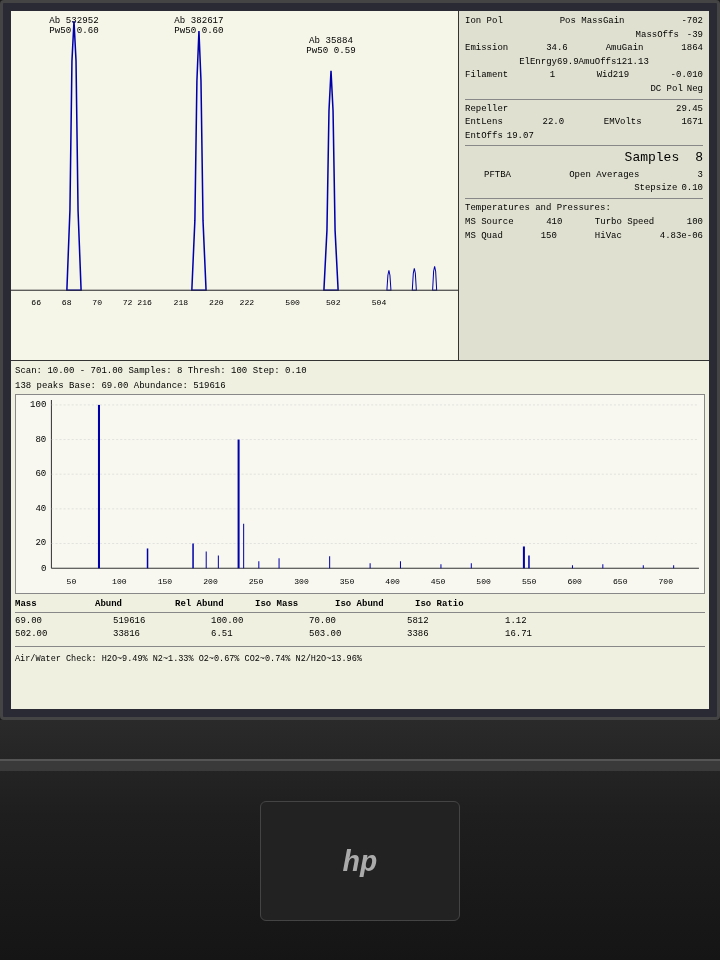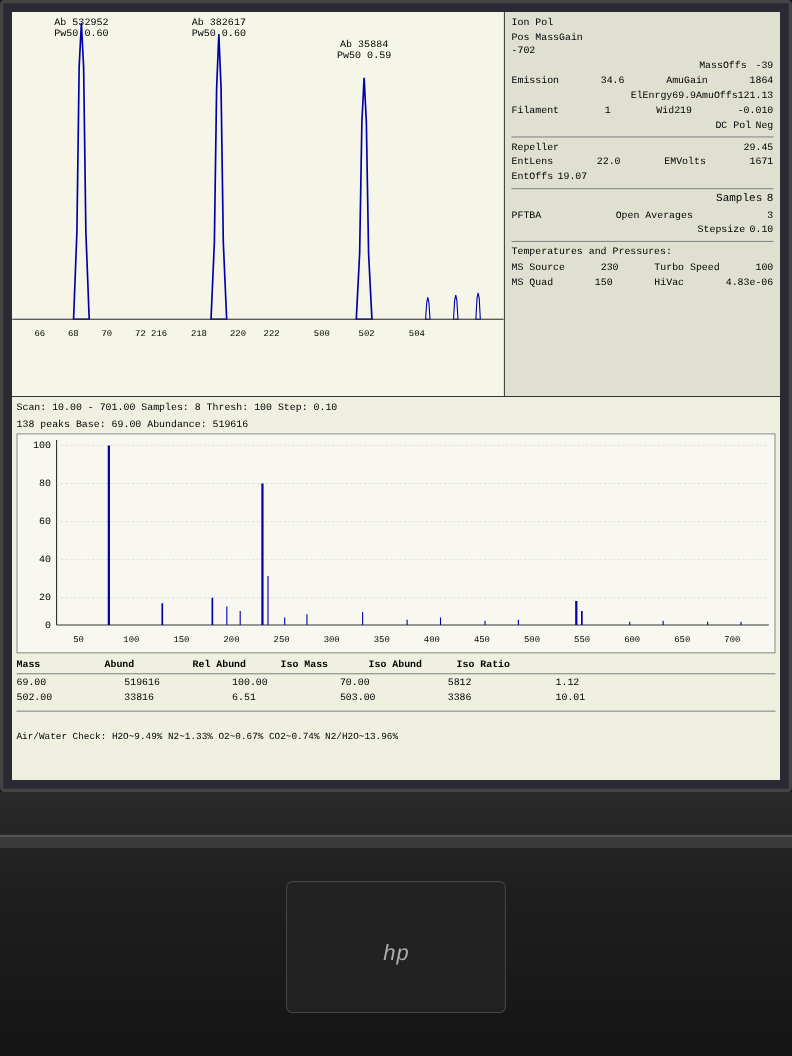--- a/index.html
+++ b/index.html
@@ -122,21 +122,21 @@
 
     .data-table .col {
       min-width: 80px;
       padding-right: 8px;
     }
 
     .air-water-check {
       font-size: 8.5px;
       margin-top: 4px;
       border-top: 1px solid #888;
-      padding-top: 18px;
+      padding-top: 7px;
     }
 
     
     .laptop-body {
       width: 720px;
       height: 240px;
       background: linear-gradient(180deg, #2a2a2a 0%, #1e1e1e 40%, #151515 100%);
       display: flex;
       flex-direction: column;
       align-items: center;
@@ -156,24 +156,24 @@
       height: 120px;
       background: #222;
       border: 1px solid #444;
       border-radius: 6px;
       margin-top: 30px;
     }
 
     .hp-logo {
       position: absolute;
       bottom: 80px;
-      font-size: 20px;
+      font-size: 29px;
       color: #aaa;
       font-style: italic;
-      font-weight: normal;
+      font-weight: bold;
     }
   </style>
 </head>
 <body>
 
 <div class="laptop-screen">
   <div class="screen-content">
 
     <div class="top-section">
 
@@ -211,39 +211,39 @@
           <text x="195" y="295" font-size="8" font-family="Courier New">220</text>
           <text x="225" y="295" font-size="8" font-family="Courier New">222</text>
           <text x="270" y="295" font-size="8" font-family="Courier New">500</text>
           <text x="310" y="295" font-size="8" font-family="Courier New">502</text>
           <text x="355" y="295" font-size="8" font-family="Courier New">504</text>
         </svg>
       </div>
 
       <div class="params-area">
 
-        <div style="display:flex; justify-content:space-between; font-size:9px; margin-bottom:1px;flex-direction:column;">
+        <div style="display:flex; justify-content:space-between; font-size:9px; margin-bottom:1px;">
           <span>Ion Pol</span>
           <span>Pos MassGain</span>
           <span>-702</span>
         </div>
 
         <div style="display:flex; justify-content:flex-end; font-size:9px; margin-bottom:1px;">
           <span style="margin-right:8px;">MassOffs</span>
           <span>-39</span>
         </div>
 
         <div style="display:flex; justify-content:space-between; font-size:9px; margin-bottom:1px;">
           <span>Emission</span>
           <span>34.6</span>
           <span>AmuGain</span>
           <span>1864</span>
         </div>
 
-        <div style="display:flex; justify-content:flex-end; font-size:9px; margin-bottom:1px;">
+        <div style="display:flex; justify-content:center; font-size:9px; margin-bottom:1px;">
           <span>ElEnrgy</span>
           <span>69.9</span>
           <span>AmuOffs</span>
           <span>121.13</span>
         </div>
 
         <div style="display:flex; justify-content:space-between; font-size:9px; margin-bottom:1px;">
           <span>Filament</span>
           <span>1</span>
           <span>Wid219</span>
@@ -270,43 +270,43 @@
           <span>1671</span>
         </div>
 
         <div style="display:flex; font-size:9px; margin-bottom:1px;">
           <span style="margin-right:4px;">EntOffs</span>
           <span>19.07</span>
         </div>
 
         <div class="params-divider"></div>
 
-        <div style="display:flex; justify-content:flex-end; font-size:10px; margin-bottom:1px;">
+        <div style="display:flex; justify-content:flex-end; font-size:13px; margin-bottom:1px;gap:12px;">
           <span style="margin-right:4px;">Samples</span>
           <span>8</span>
         </div>
 
-        <div style="display:flex; justify-content:space-between; font-size:9px; margin-bottom:1px;">
+        <div style="display:flex; justify-content:space-between; font-size:9px; margin-bottom:1px;margin-left:19px;">
           <span>PFTBA</span>
           <span>Open Averages</span>
           <span>3</span>
         </div>
 
         <div style="display:flex; justify-content:flex-end; font-size:9px; margin-bottom:1px;">
           <span style="margin-right:4px;">Stepsize</span>
           <span>0.10</span>
         </div>
 
         <div class="params-divider"></div>
 
         <div style="font-size:9px; margin-bottom:2px;">Temperatures and Pressures:</div>
 
         <div style="display:flex; justify-content:space-between; font-size:9px; margin-bottom:1px;">
           <span>MS Source</span>
-          <span>230</span>
+          <span>410</span>
           <span>Turbo Speed</span>
           <span>100</span>
         </div>
 
         <div style="display:flex; justify-content:space-between; font-size:9px; margin-bottom:1px;">
           <span>MS Quad</span>
           <span>150</span>
           <span>HiVac</span>
           <span>4.83e-06</span>
         </div>
@@ -401,21 +401,21 @@
           <span class="col">70.00</span>
           <span class="col">5812</span>
           <span class="col">1.12</span>
         </div>
         <div class="data-row">
           <span class="col">502.00</span>
           <span class="col">33816</span>
           <span class="col">6.51</span>
           <span class="col">503.00</span>
           <span class="col">3386</span>
-          <span class="col">10.01</span>
+          <span class="col">16.71</span>
         </div>
       </div>
 
       <div class="air-water-check">Air/Water Check: H2O~9.49%  N2~1.33%  O2~0.67%  CO2~0.74%  N2/H2O~13.96%</div>
     </div>
 
   </div>
 </div>
 
 <div class="laptop-body">

